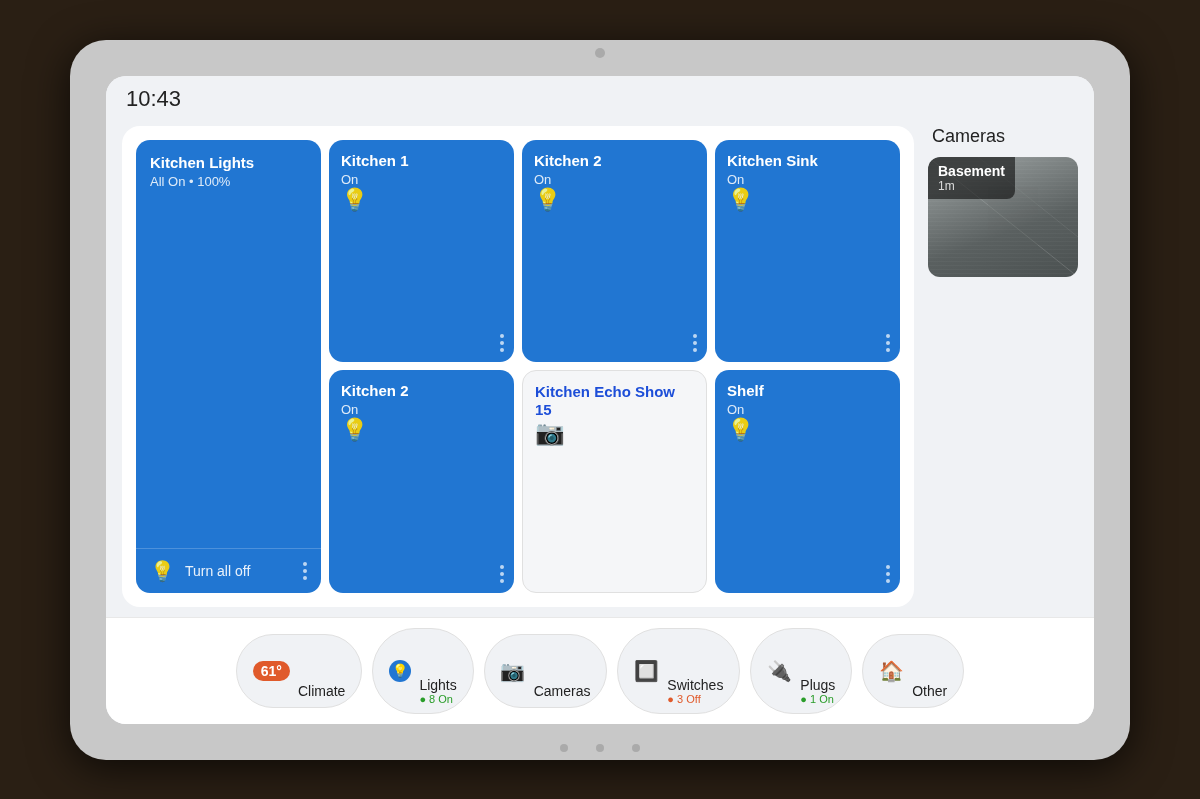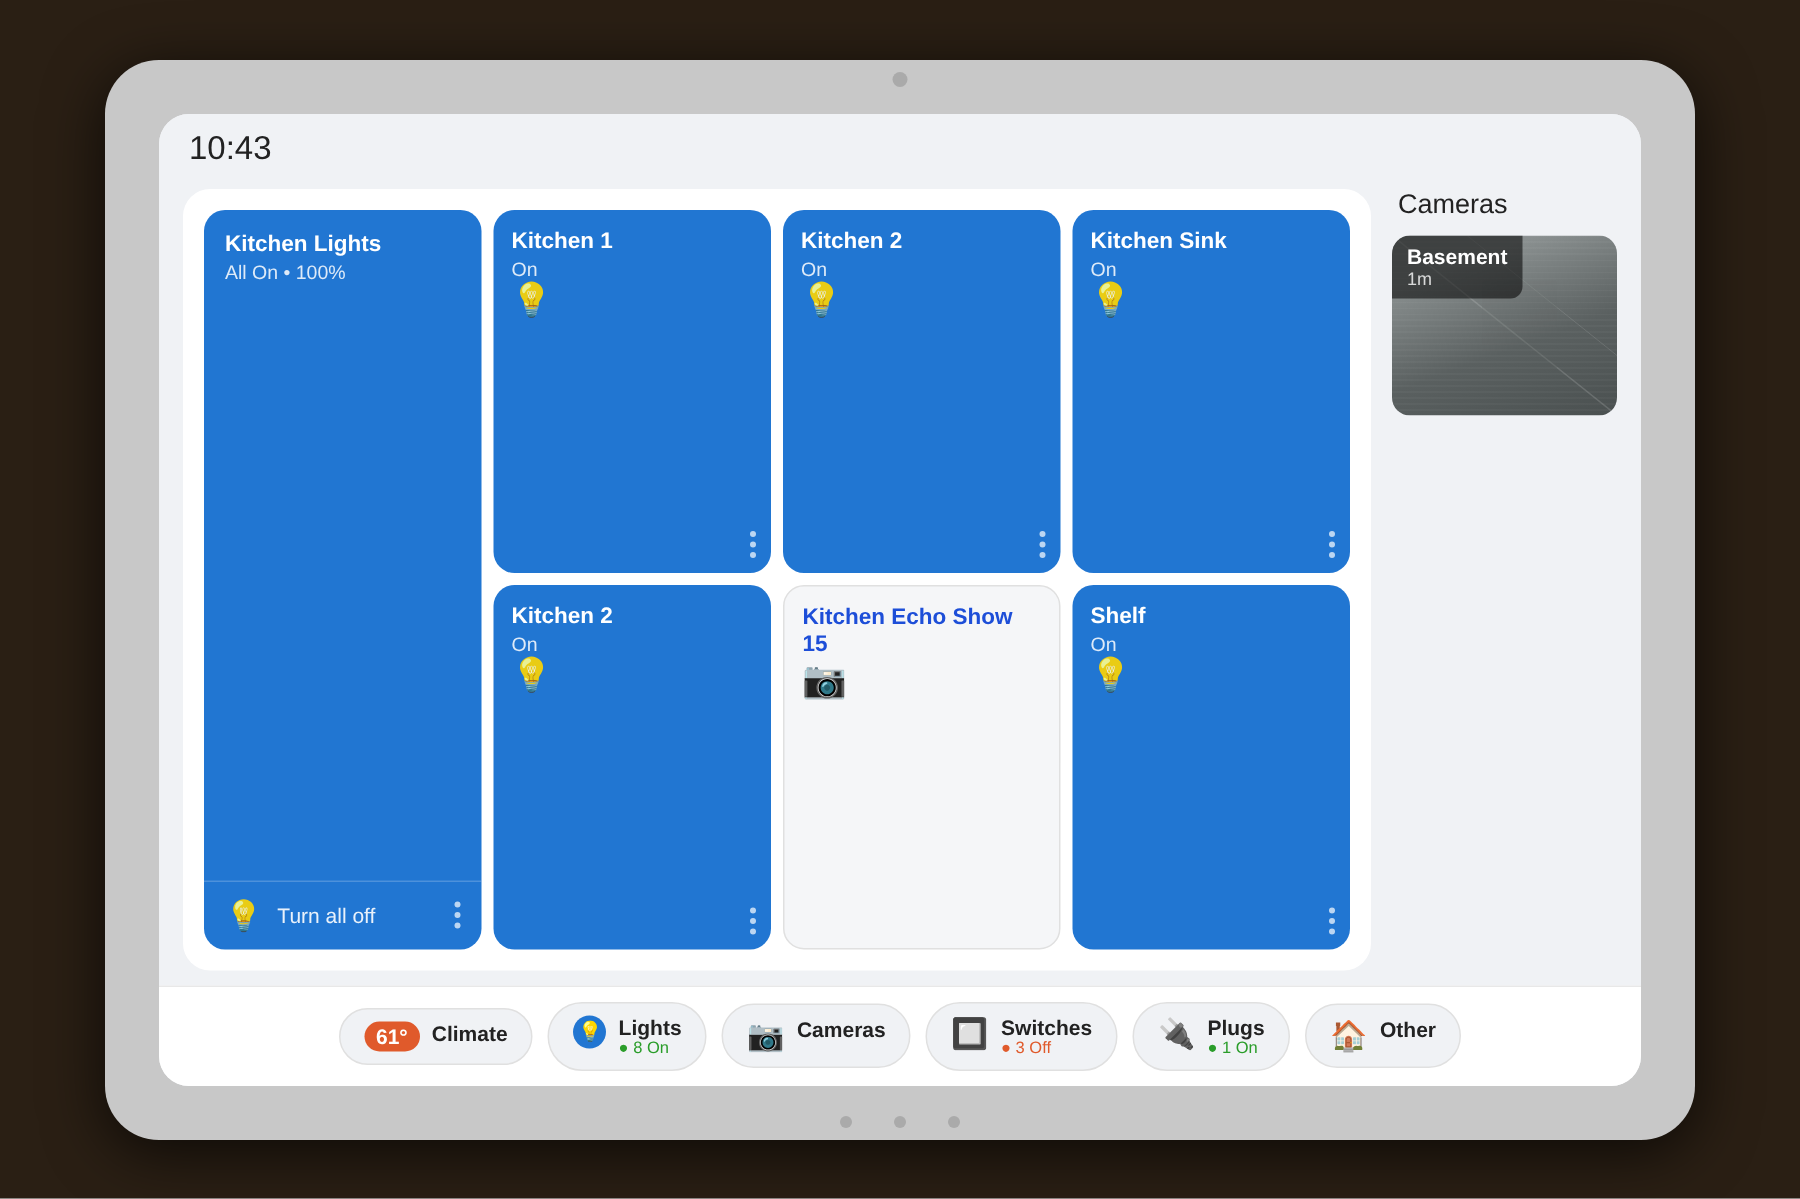--- a/index.html
+++ b/index.html
@@ -186,21 +186,21 @@
       background: #fff;
       border-top: 1px solid #e8e8e8;
       padding: 10px 16px;
       display: flex;
       align-items: center;
       gap: 10px;
       justify-content: center;
     }
     .bottom-btn {
       display: flex;
-      align-items: flex-start;
+      align-items: center;
       gap: 8px;
       background: #f0f2f5;
       border: 1.5px solid #e0e0e0;
       border-radius: 50px;
       padding: 8px 16px;
       cursor: pointer;
       white-space: nowrap;
     }
     .bottom-btn.climate {
       background: #f0f2f5;
@@ -208,22 +208,23 @@
     .climate-badge {
       background: #e05a2b;
       color: #fff;
       font-size: 14px;
       font-weight: 700;
       border-radius: 50px;
       padding: 2px 8px;
     }
     .btn-label {
       font-size: 14px;
-      font-weight: 700;
+      font-weight: 400;
       color: #222;
+      margin-top: 40px;
     }
     .btn-sublabel {
       font-size: 11px;
       color: #e05a2b;
     }
     .btn-sublabel.green { color: #2a9d2a; }
     .btn-text-group {
       display: flex;
       flex-direction: column;
     }

